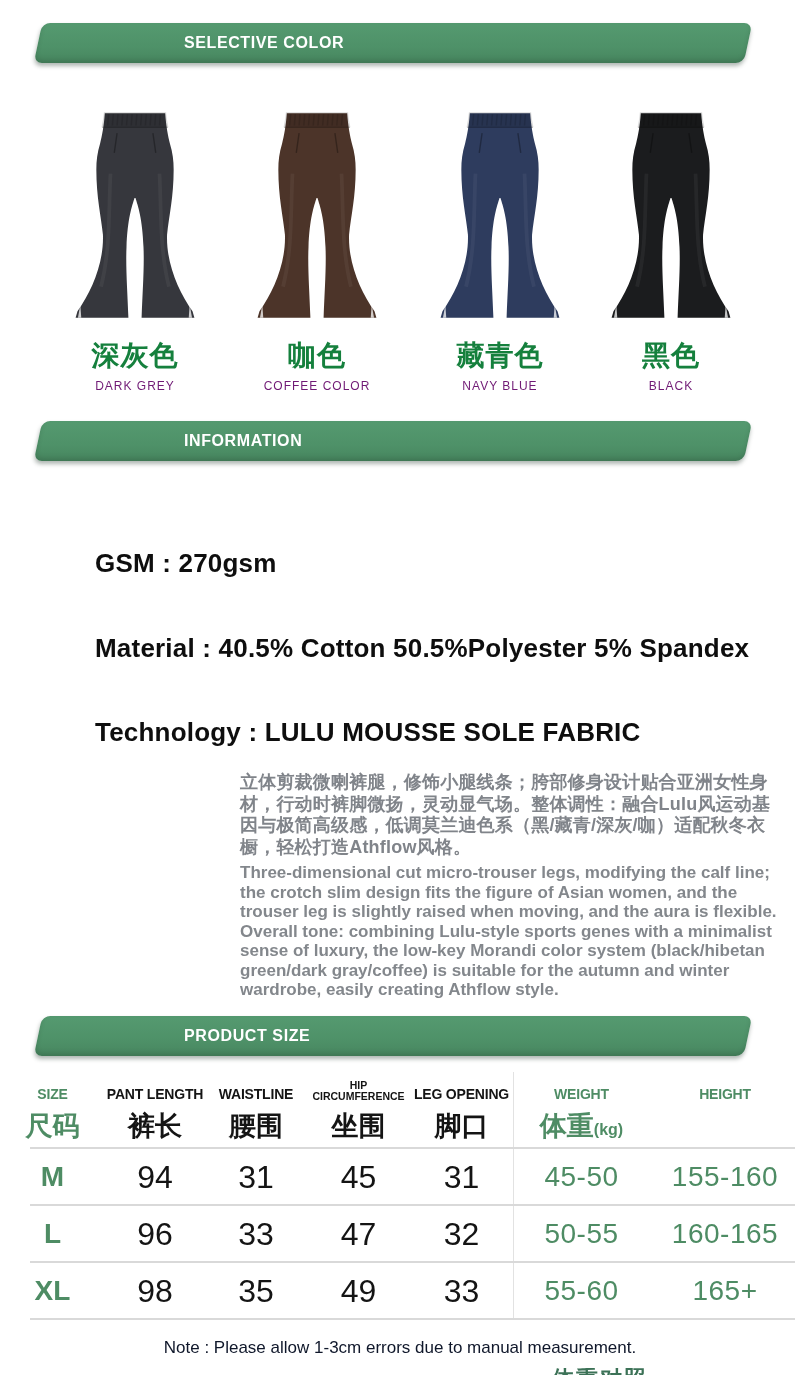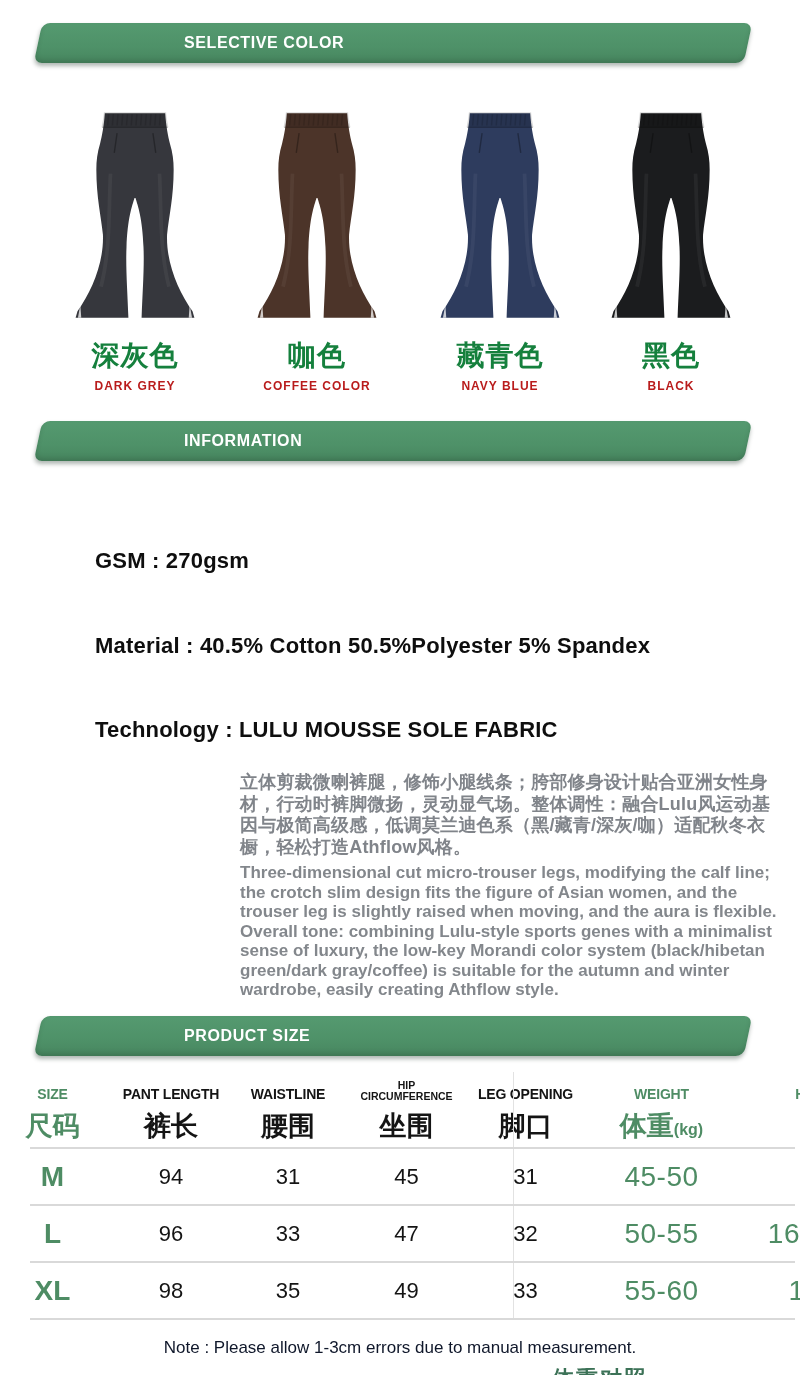--- a/index.html
+++ b/index.html
@@ -11,45 +11,45 @@
             background:linear-gradient(180deg,#559a70 0%,#4e9168 60%,#47865f 100%);
             border-radius:8px; transform:skewX(-12deg);
             box-shadow:0 3px 4px rgba(25,45,35,.35), inset 0 -3px 5px rgba(0,0,0,.12); }
   .banner .btxt { display:block; transform:skewX(12deg); line-height:40px; padding-left:146px;
             color:#ffffff; font-weight:700; font-size:16px; letter-spacing:.6px; }
 
   
   .color-item { position:absolute; width:182px; text-align:center; }
   .pant-svg { width:132px; height:218px; display:block; margin:0 auto; }
   .cname-cn { font-size:28px; font-weight:700; color:#15803d; margin-top:12px; letter-spacing:1px; }
-  .cname-en { font-size:12px; font-weight:700; color:#b91c1c; margin-top:4px; letter-spacing:1px;text-align:center; }
-
-  
-  .info-line { position:absolute; left:95px; font-size:22px; font-weight:700; color:#0e0e0e; letter-spacing:.2px; }
+  .cname-en { font-size:12px; font-weight:400; color:#701a75; margin-top:4px; letter-spacing:1px;text-align:center; }
+
+  
+  .info-line { position:absolute; left:95px; font-size:26px; font-weight:700; color:#0e0e0e; letter-spacing:.2px; }
   .desc-cn { position:absolute; left:240px; top:772px; width:548px; font-size:18px; line-height:21.5px;
              color:#80848a; font-weight:600; letter-spacing:.2px; }
   .desc-en { position:absolute; left:240px; top:863px; width:556px; font-size:17px; line-height:19.5px;
              color:#83878c; font-weight:600; }
 
   
   .tgrid { position:absolute; left:0; width:644px; display:grid;
-           grid-template-columns:105px 100px 102px 103px 103px 137px 150px;gap:16px; }
+           grid-template-columns:105px 100px 102px 103px 103px 137px 150px; }
   .thead { top:1072px; }
   .thcell { text-align:center; }
   .th-en { font-size:14px; font-weight:700; color:#141414; letter-spacing:-.2px; line-height:15px; min-height:30px;
            display:flex; align-items:flex-end; justify-content:center; }
   .thcell.small .th-en { font-size:10.5px; line-height:11px; letter-spacing:0; }
   .th-cn { font-size:27px; font-weight:700; color:#141414; margin-top:6px; }
   .thcell.accent .th-en, .thcell.accent .th-cn { color:#4e8c64; }
   .th-unit { font-size:16px; font-weight:700; }
 
   .trow { height:54px; align-items:center; }
   .trow div { text-align:center; }
   .td-size { font-size:28px; font-weight:700; color:#4e8c64; }
-  .td-num  { font-size:22px; font-weight:400; color:#141414; }
+  .td-num  { font-size:32px; font-weight:400; color:#141414; }
   .td-rng  { font-size:28px; font-weight:400; color:#4e8c64; letter-spacing:.5px; }
 
   .hline { position:absolute; left:30px; width:765px; height:2px; background:#d9d9d9; }
   .vline { position:absolute; left:513px; top:1072px; width:1px; height:246px; background:#e2e2e2; }
 
   .note { position:absolute; left:0; top:1338px; width:800px; text-align:center;
           font-size:17px; color:#0f172a; }
 
   
   .cutoff { position:absolute; left:552px; top:1368px; width:120px; height:7px; overflow:hidden; }
@@ -161,20 +161,21 @@
   <div class="vline"></div>
   <div class="hline" style="top:1147px"></div>
 
   <div class="tgrid trow" style="top:1150px">
     <div class="td-size">M</div>
     <div class="td-num">94</div>
     <div class="td-num">31</div>
     <div class="td-num">45</div>
     <div class="td-num">31</div>
     <div class="td-rng">45-50</div>
+    <div class="td-rng">155-160</div>
   </div>
   <div class="hline" style="top:1204px"></div>
 
   <div class="tgrid trow" style="top:1207px">
     <div class="td-size">L</div>
     <div class="td-num">96</div>
     <div class="td-num">33</div>
     <div class="td-num">47</div>
     <div class="td-num">32</div>
     <div class="td-rng">50-55</div>

